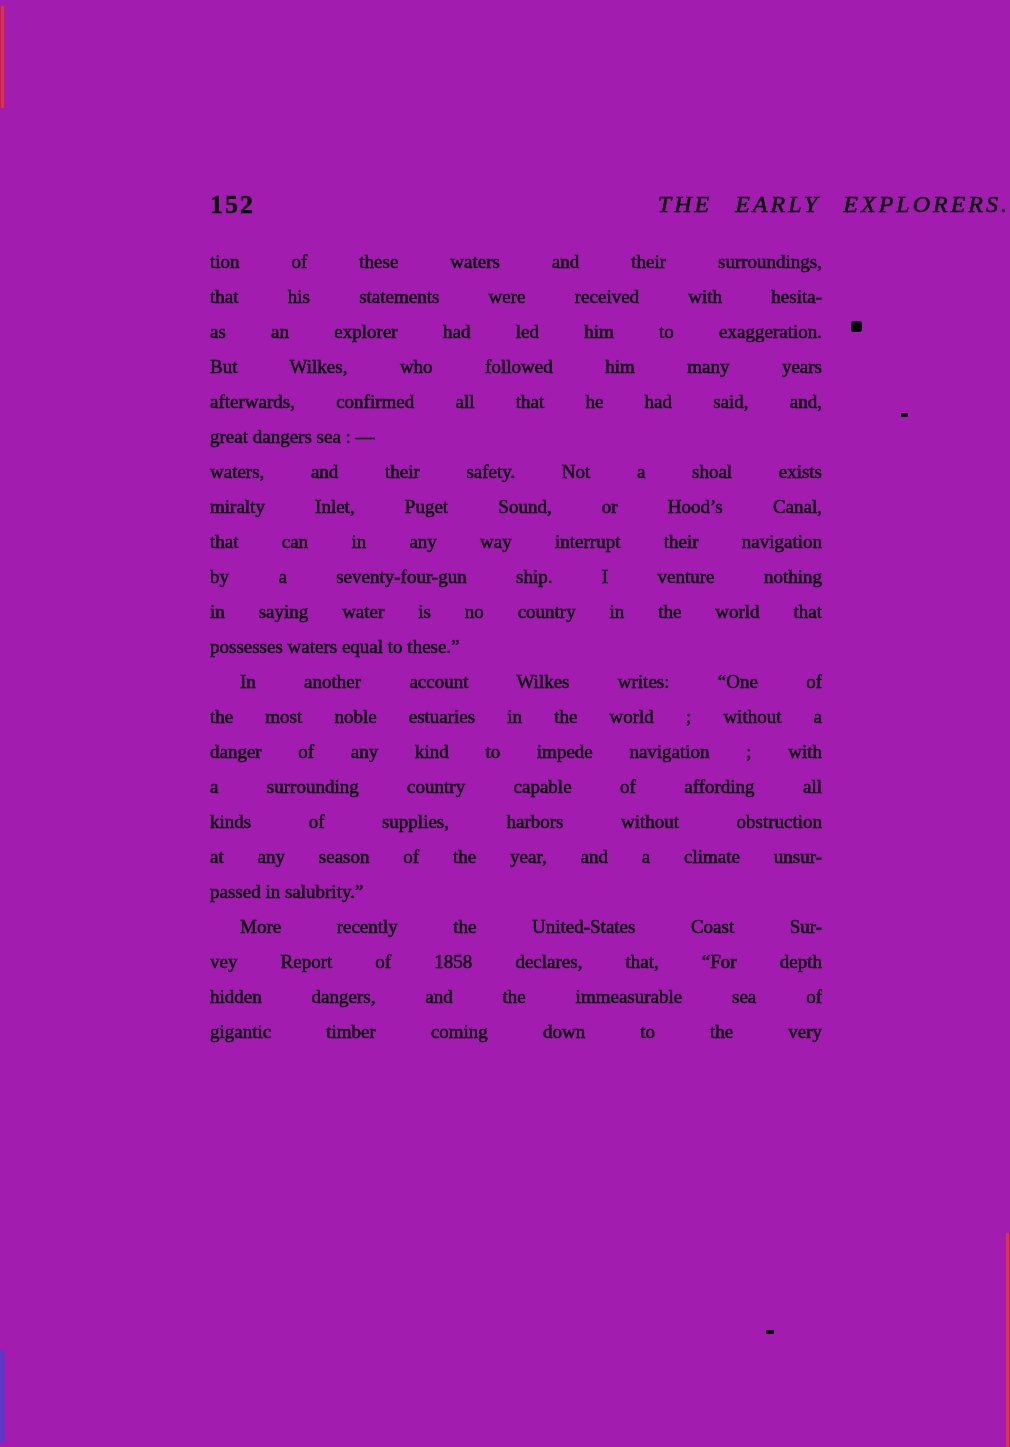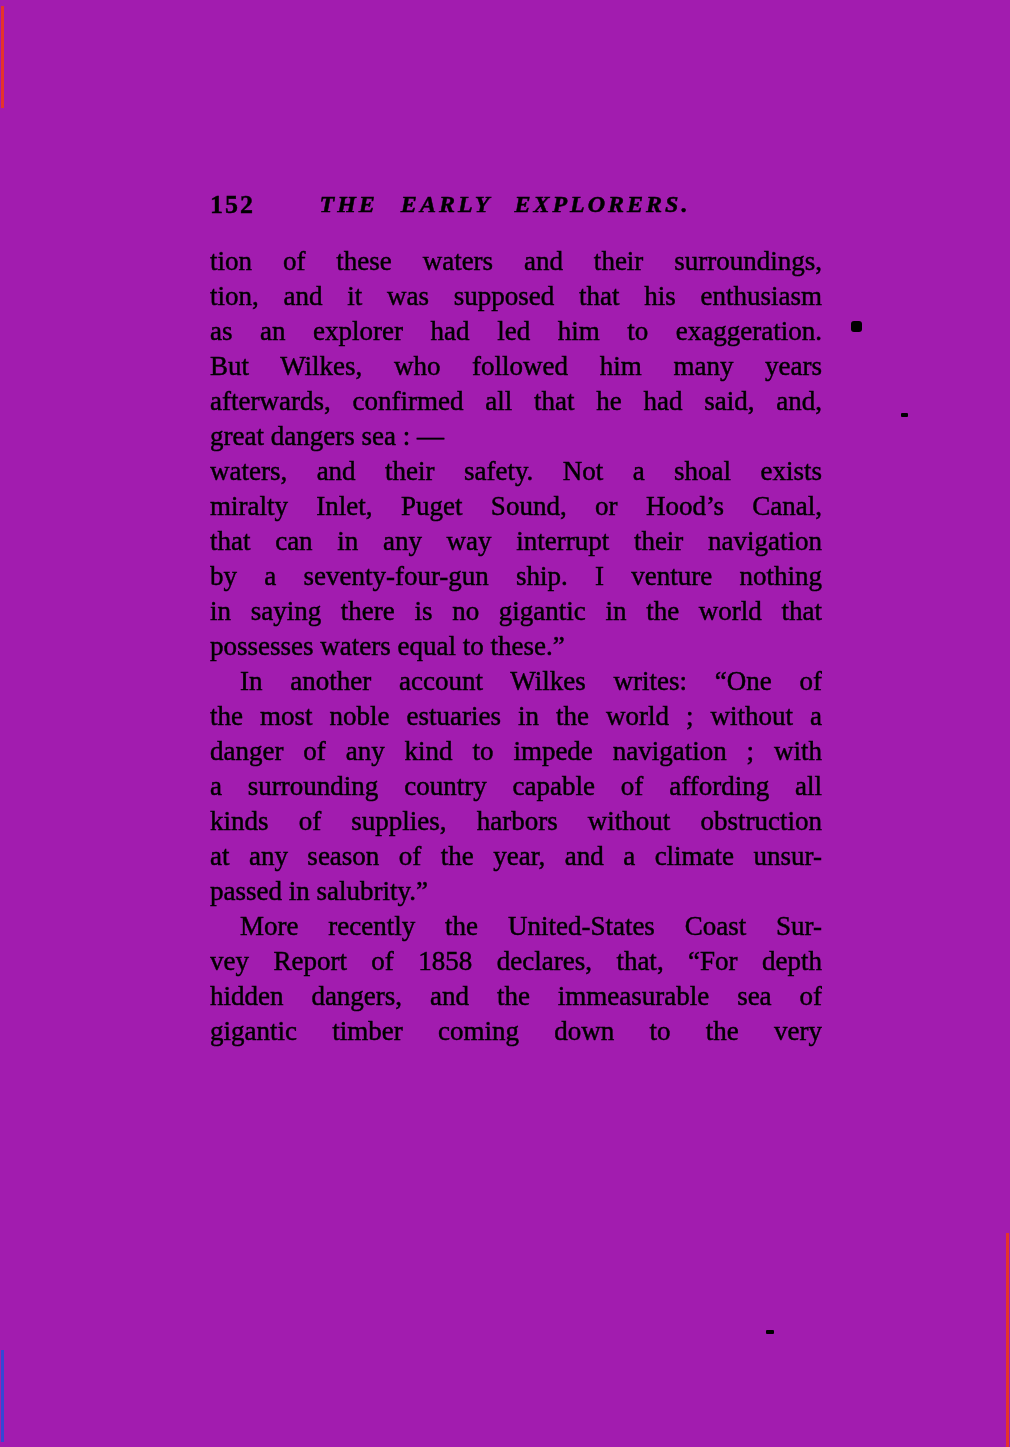--- a/index.html
+++ b/index.html
@@ -27,35 +27,35 @@
     font-size: 26px;
     font-weight: bold;
     letter-spacing: 2px;
     -webkit-text-stroke: 0.4px #000;
   }
   .header-title {
     position: absolute;
     left: 0;
     top: 1px;
     width: 100%;
-    text-align: center;
+    text-align: right;
     font-size: 24px;
     font-style: italic;
-    font-weight: bold;
+    font-weight: normal;
     letter-spacing: 3px;
     word-spacing: 14px;
     -webkit-text-stroke: 0.5px #000;
   }
   
   .text-block {
     position: absolute;
     top: 244px;
     left: 210px;
     width: 612px;
-    font-size: 27px;
+    font-size: 19px;
     -webkit-text-stroke: 0.45px #000;
   }
   .line {
     height: 35px;
     line-height: 35px;
     overflow: hidden;
     text-align: justify;
     text-align-last: justify;
     white-space: normal;
   }
@@ -77,30 +77,30 @@
 
 <div class="page">
 
   <div class="running-header">
     <span class="page-number">152</span>
     <span class="header-title">THE EARLY EXPLORERS.</span>
   </div>
 
   <div class="text-block">
       <div class="line">tion of these waters and their surroundings,</div>
-      <div class="line">tion, and it was supposed that his enthusiasm</div>
+      <div class="line">that his statements were received with hesita-</div>
       <div class="line">as an explorer had led him to exaggeration.</div>
       <div class="line">But Wilkes, who followed him many years</div>
       <div class="line">afterwards, confirmed all that he had said, and,</div>
       <div class="line endline">great dangers sea : —</div>
       <div class="line">waters, and their safety.  Not a shoal exists</div>
       <div class="line">miralty Inlet, Puget Sound, or Hood’s Canal,</div>
       <div class="line">that can in any way interrupt their navigation</div>
       <div class="line">by a seventy-four-gun ship.  I venture nothing</div>
-      <div class="line">in saying there is no gigantic in the world that</div>
+      <div class="line">in saying water is no country in the world that</div>
       <div class="line endline">possesses waters equal to these.”</div>
       <div class="line indent">In another account Wilkes writes: “One of</div>
       <div class="line">the most noble estuaries in the world ; without a</div>
       <div class="line">danger of any kind to impede navigation ; with</div>
       <div class="line">a surrounding country capable of affording all</div>
       <div class="line">kinds of supplies, harbors without obstruction</div>
       <div class="line">at any season of the year, and a climate unsur-</div>
       <div class="line endline">passed in salubrity.”</div>
       <div class="line indent">More recently the United-States Coast Sur-</div>
       <div class="line">vey Report of 1858 declares, that, “For depth</div>

